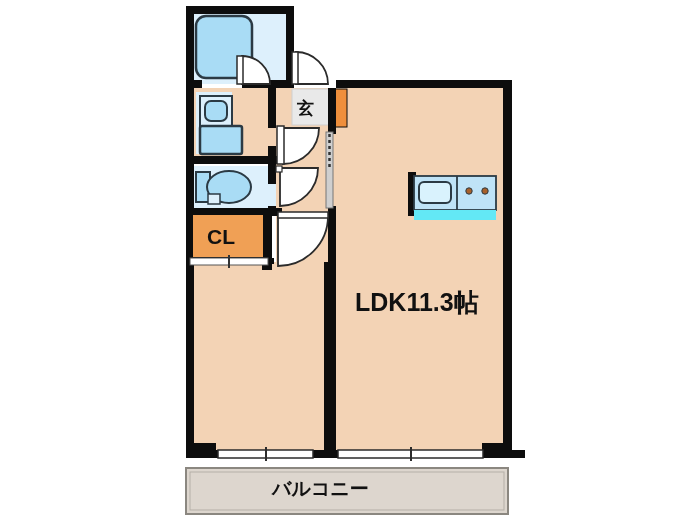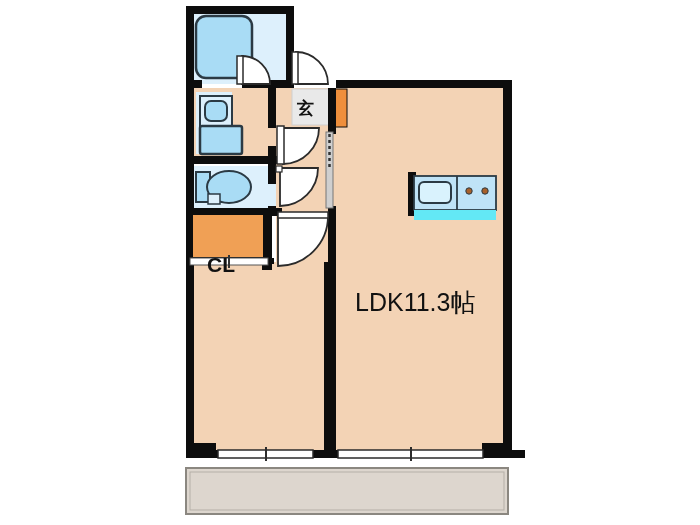--- a/index.html
+++ b/index.html
@@ -29,40 +29,39 @@
     font-family: "Liberation Sans", "DejaVu Sans", sans-serif;
     color: #111111;
     white-space: nowrap;
     pointer-events: none;
     letter-spacing: 0px;
   }
   #label-ldk {
     left: 355px;
     top: 286px;
     font-size: 25px;
-    font-weight: 400;
+    font-weight: 700;
   }
   #label-bedroom {
     left: 196px;
     top: 340px;
     font-size: 25px;
     font-weight: 700;
   }
   #label-balcony {
     left: 272px;
     top: 476px;
     font-size: 19px;
     font-weight: 700;
   }
   #label-cl {
     left: 207px;
     top: 225px;
     font-size: 21px;
     font-weight: 700;
-    margin-top: 28px;
   }
   #label-genkan {
     left: 297px;
     top: 97px;
     font-size: 17px;
     font-weight: 700;
   }
 </style>
 </head>
 <body>
@@ -211,18 +210,19 @@
     <g>
       <rect x="326" y="132" width="7" height="76" fill="#cfcfcf" stroke="#777777" stroke-width="1"></rect>
       <line x1="329.5" y1="134" x2="329.5" y2="170" stroke="#333333" stroke-width="2.5" stroke-dasharray="3,3"></line>
     </g>
 
   </svg>
 
   <div class="room-label" id="label-ldk">LDK11.3帖</div>
 
 
+  <div class="room-label" id="label-balcony">バルコニー</div>
 
   <div class="room-label" id="label-cl">CL</div>
 
   <div class="room-label" id="label-genkan">玄</div>
 
 </div>
 
 </body></html>

